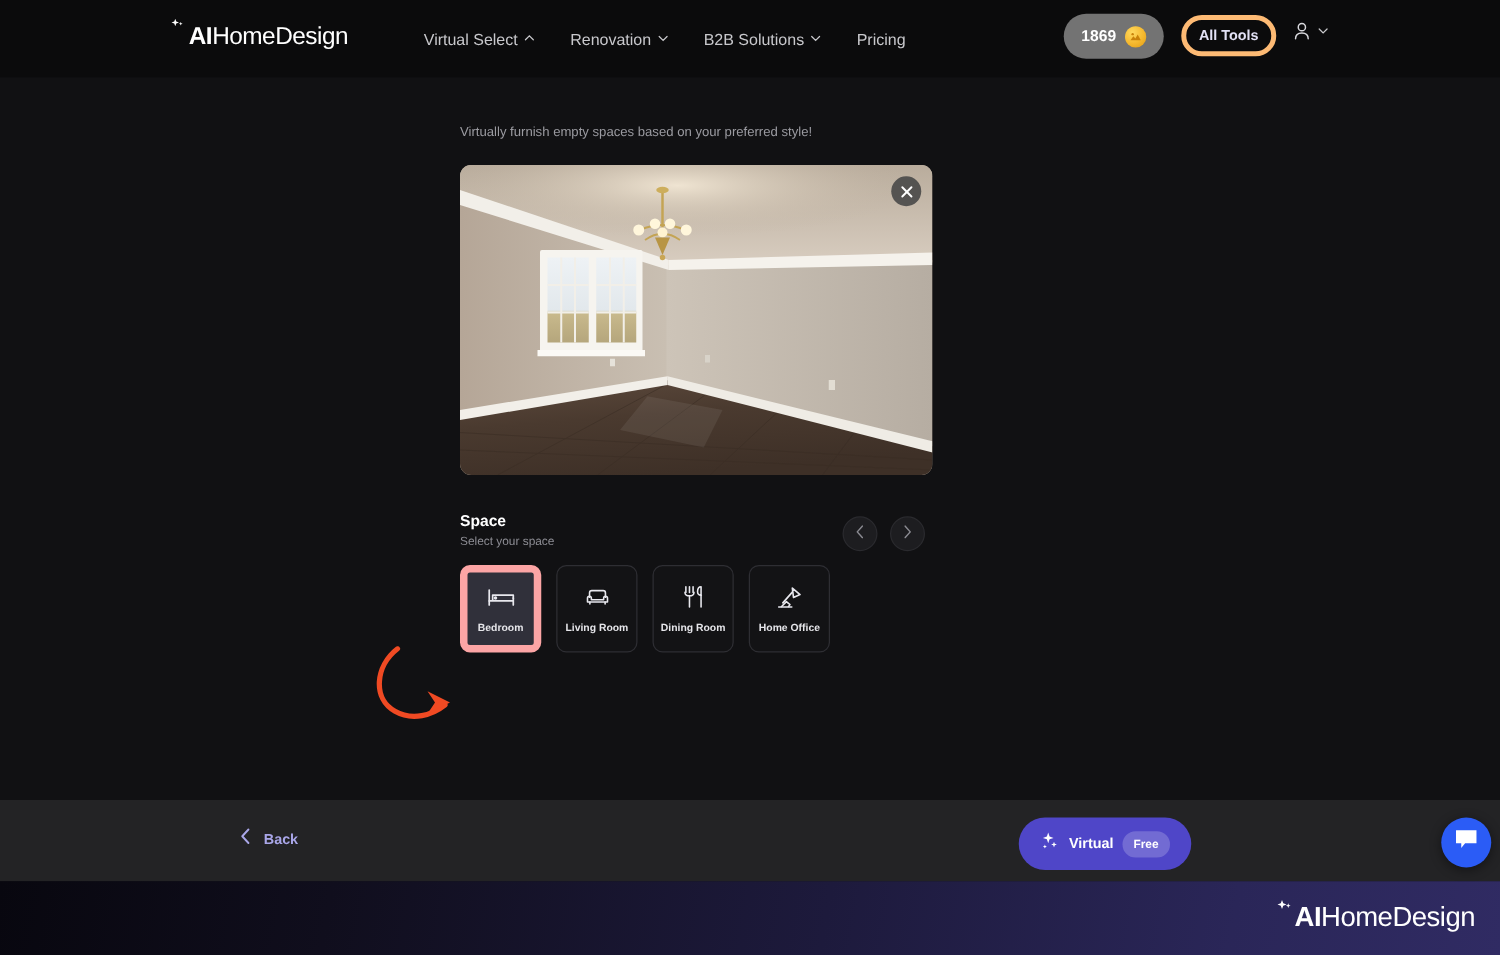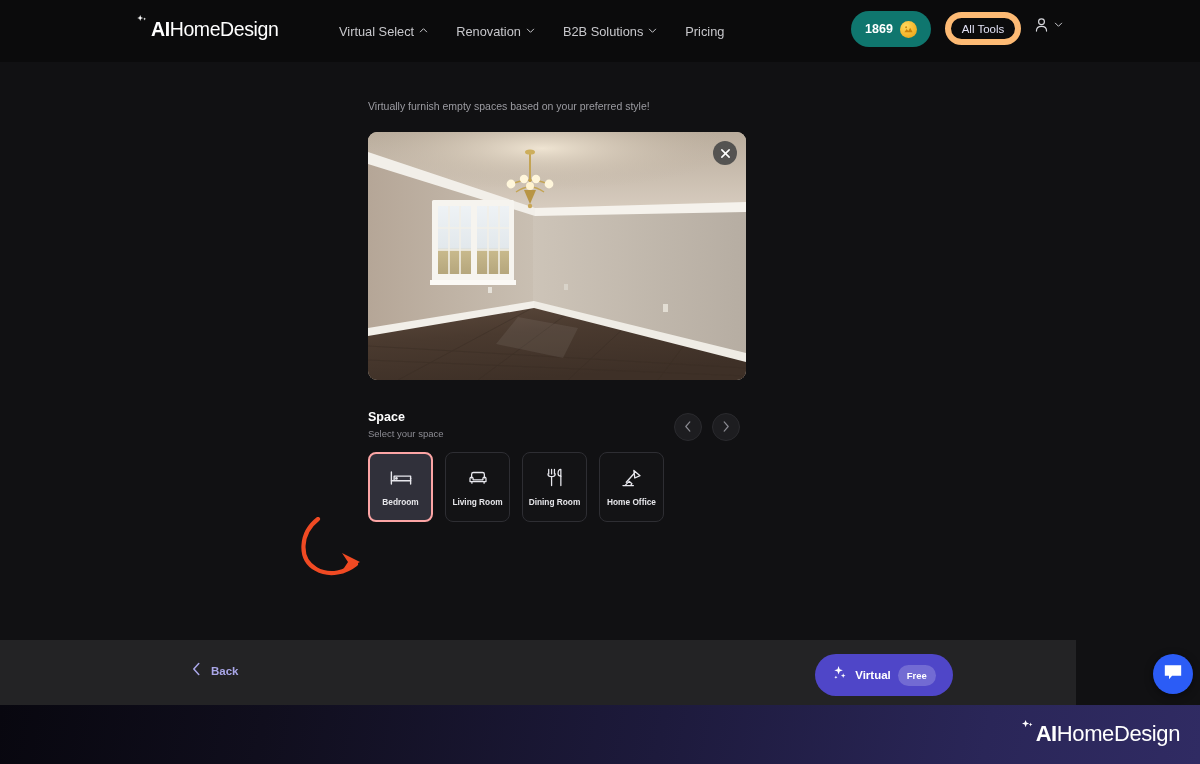--- a/index.html
+++ b/index.html
@@ -34,37 +34,37 @@
     display: flex; align-items: center; gap: 5px;
     color: #c8c8cc; font-size: 12.8px; font-weight: 400;
     padding: 0 14px; height: 62px; cursor: pointer; white-space: nowrap;
   }
   .caret { display: inline-block; width: 9px; height: 9px; position: relative; top: -1px; }
   .caret svg { display: block; }
 
   .credits {
     position: absolute; left: 851px; top: 11px;
     height: 36px; min-width: 80px; border-radius: 18px;
-    background: #0f766e;
+    background: #737373;
     display: flex; align-items: center; justify-content: center; gap: 7px;
     padding: 0 14px; cursor: pointer;
   }
   .credits-num { font-size: 12.5px; font-weight: 700; color: #ffffff; }
   .coin {
     width: 17px; height: 17px; border-radius: 50%;
     background: radial-gradient(circle at 35% 30%, #ffd95e 0%, #f5b82e 55%, #e09a12 100%);
     display: flex; align-items: center; justify-content: center;
     font-size: 10px; line-height: 1; color: #c77f08;
   }
   .alltools {
     position: absolute; left: 945px; top: 12px;
     width: 76px; height: 33px; border-radius: 17px;
-    border: 6px solid #fdba74; background: transparent;
+    border: 4px solid #fdba74; background: transparent;
     display: flex; align-items: center; justify-content: center;
-    color: #e2e1f5; font-size: 11.5px; font-weight: 400; cursor: pointer;
+    color: #e2e1f5; font-size: 11.5px; font-weight: 700; cursor: pointer;
   }
   .account {
     position: absolute; left: 1034px; top: 17px;
     display: flex; align-items: center; gap: 5px; cursor: pointer;
   }
   .account svg { display: block; }
 
   
   .main { position: absolute; left: 0; top: 62px; width: 1200px; height: 578px; background: #111113; overflow: hidden; }
   .content { position: absolute; left: 368px; top: 30px; width: 420px; }
@@ -96,40 +96,40 @@
     display: flex; align-items: center; justify-content: center; cursor: pointer;
   }
 
   .space-cards { margin-top: 13px; display: flex; gap: 12px; }
   .space-card {
     width: 65px; height: 70px; border-radius: 8px;
     background: #131315; border: 1px solid #2e2e33;
     display: flex; flex-direction: column; align-items: center; justify-content: center;
     gap: 9px; cursor: pointer;
   }
-  .space-card.selected { background: #30303a; border: 2px solid #fca5a5; }
+  .space-card.selected { background: #30303a; border: 6px solid #fca5a5; }
   .space-card .ico { height: 20px; display: flex; align-items: center; }
   .space-card .lbl { font-size: 8.3px; font-weight: 700; color: #e6e6ea; white-space: nowrap; }
 
   
   .sec-style { margin-top: 32px; width: 385px; }
   .style-box {
     margin-top: 14px; width: 383px; min-height: 60px;
     background: #202023; border-radius: 9px;
     display: flex; align-items: center; gap: 10px;
     padding: 14px 18px;
   }
   .style-box .txt { font-size: 10px; color: #b4b4ba; }
 
   
   .arrow-annot { position: absolute; left: 292px; top: 455px; pointer-events: none; z-index: 20; }
 
   
   .bottombar {
-    position: absolute; left: 0; top: 640px; width: 1076px; height: 65px;
+    position: absolute; left: 0; top: 640px; width: 1200px; height: 65px;
     background: #232325;
   }
   .back-btn {
     position: absolute; left: 192px; top: 22px;
     display: flex; align-items: center; gap: 10px; cursor: pointer;
   }
   .back-btn .lbl { font-size: 11.5px; font-weight: 700; color: #a9a6e8; }
   .generate-btn {
     position: absolute; left: 815px; top: 654px;
     width: 138px; height: 42px; border-radius: 21px;

